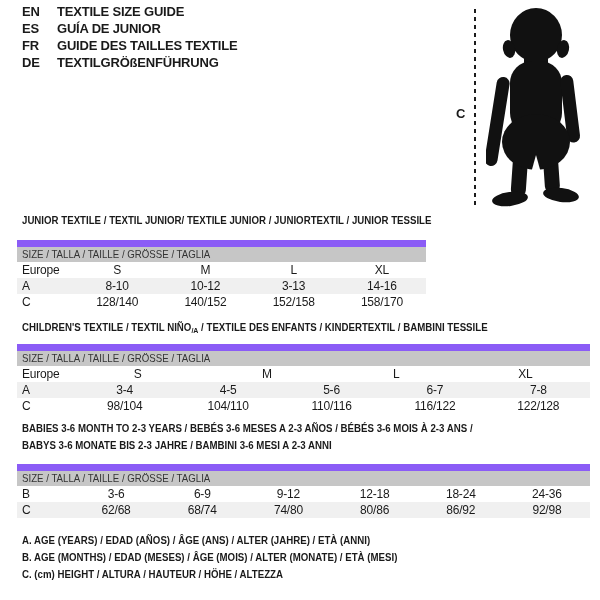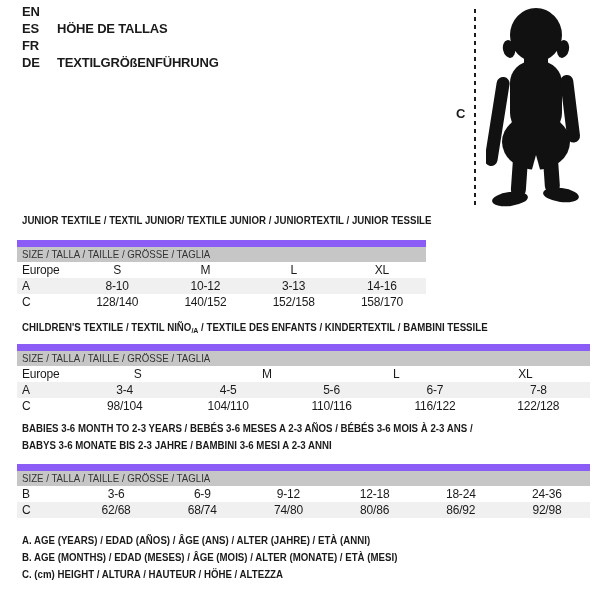--- a/index.html
+++ b/index.html
@@ -49,27 +49,29 @@
   
   .legend{position:absolute;left:22px;top:532px;font-weight:bold;font-size:11px;}
   .legend .tline{line-height:17px;}
 </style>
 </head>
 <body>
 
 <div class="lang-block" id="lang-root">
     <div class="lang-row">
       <span class="lang-code">EN</span>
+      <span class="lang-label">TEXTILE SIZE GUIDE</span>
     </div>
     <div class="lang-row">
       <span class="lang-code">ES</span>
-      <span class="lang-label">HÖHE DE TALLAS</span>
+      <span class="lang-label">GUÍA DE JUNIOR</span>
     </div>
     <div class="lang-row">
       <span class="lang-code">FR</span>
+      <span class="lang-label">GUIDE DES TAILLES TEXTILE</span>
     </div>
     <div class="lang-row">
       <span class="lang-code">DE</span>
       <span class="lang-label">TEXTILGRÖßENFÜHRUNG</span>
     </div>
   </div>
 
 <div class="dash-line"></div>
 <div class="c-label">C</div>
 <svg class="baby-svg" width="98" height="204" viewBox="0 0 98 204">

